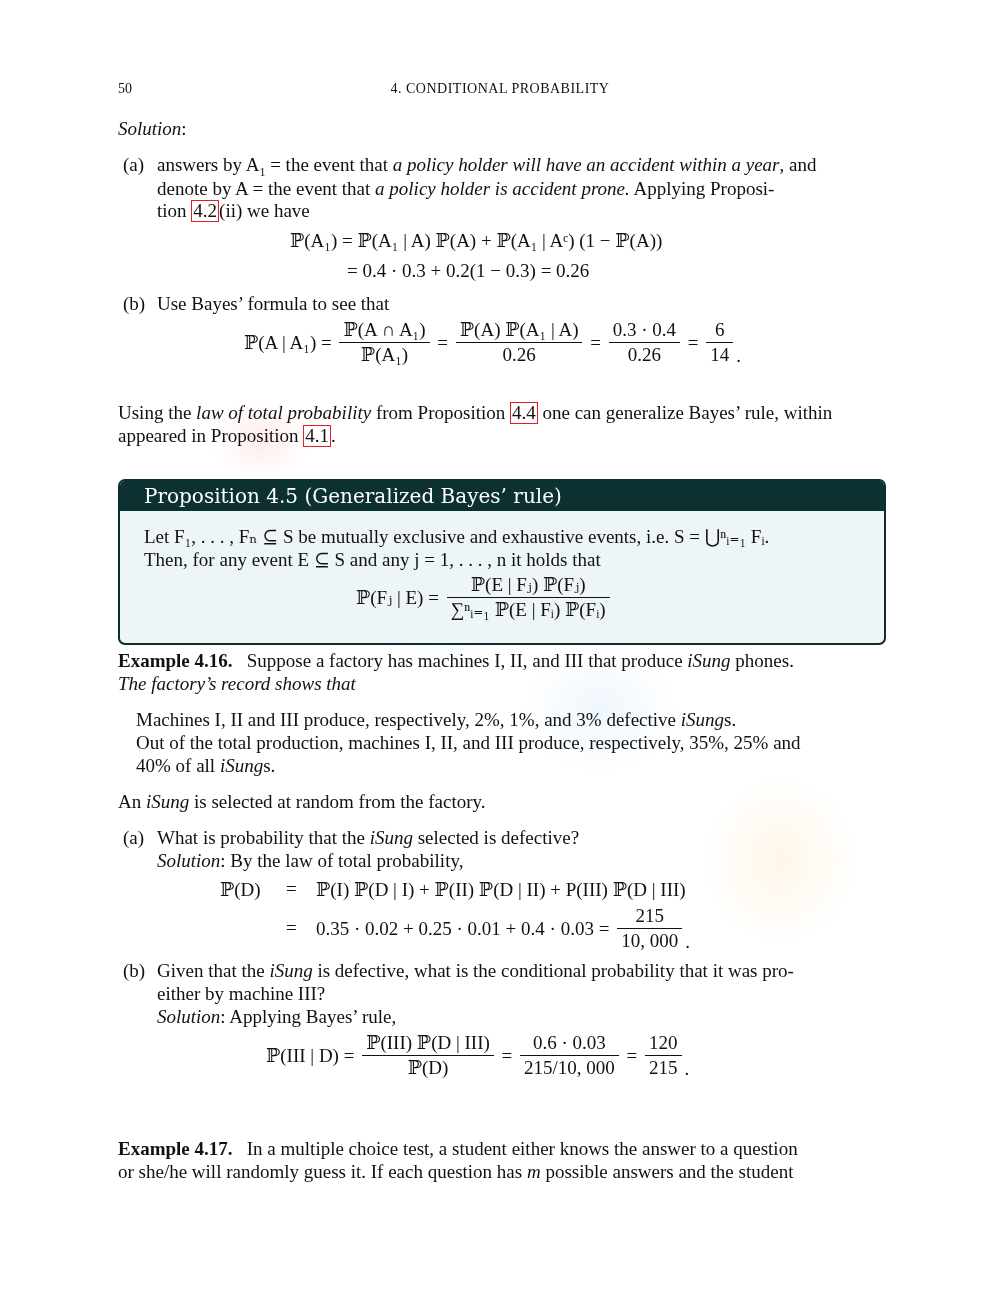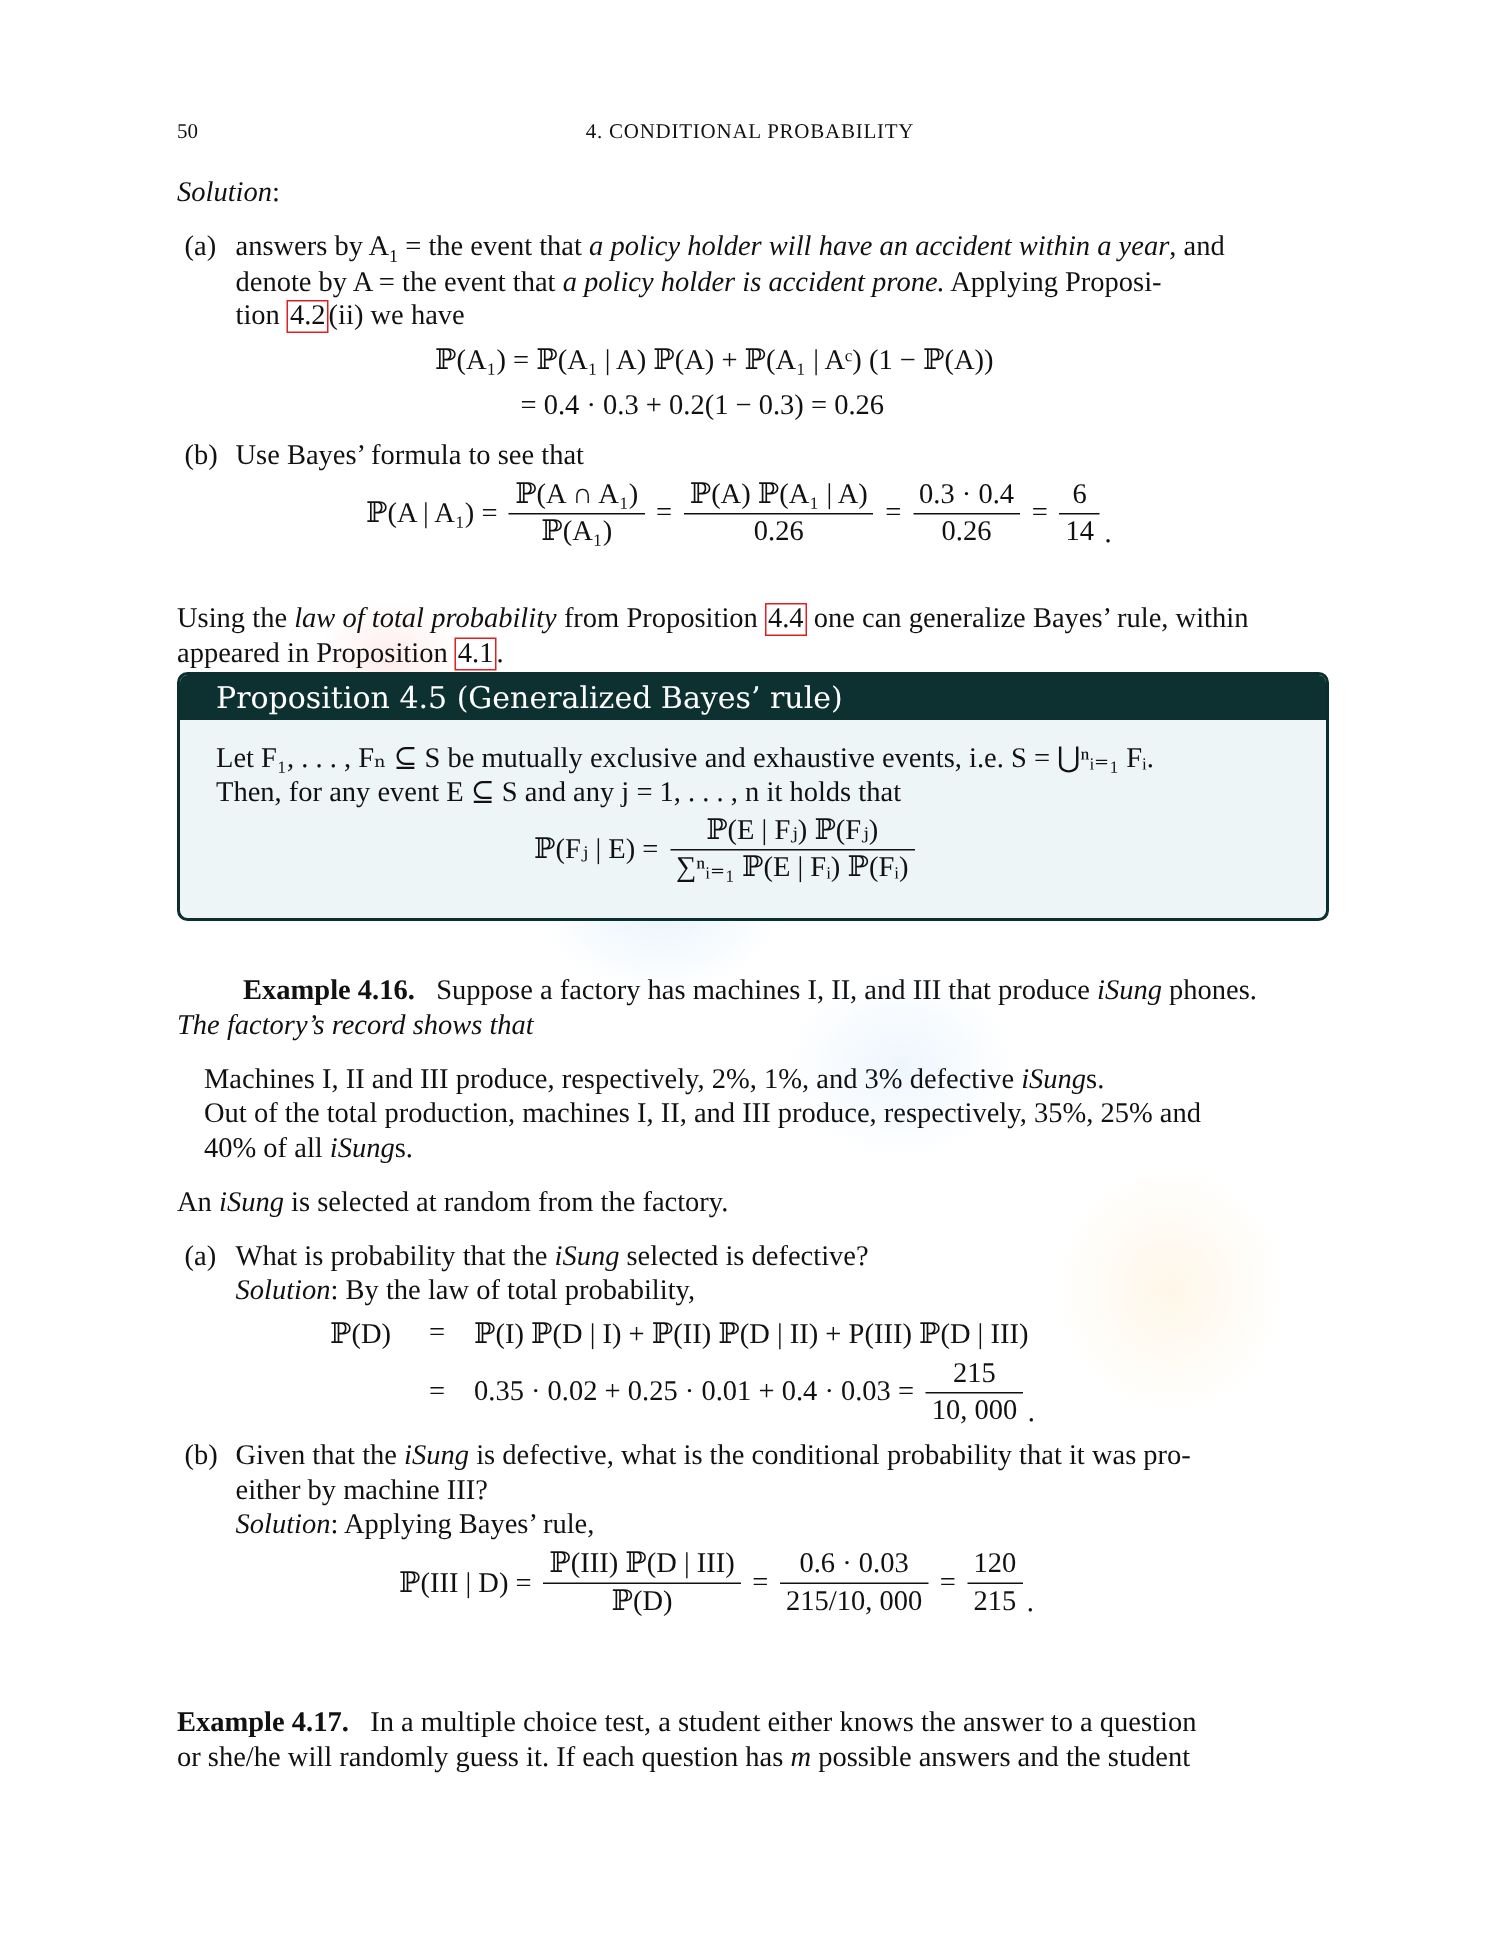--- a/index.html
+++ b/index.html
@@ -15,21 +15,21 @@
   .txt{position:absolute;font-family:"Liberation Serif","DejaVu Serif",serif;font-size:19px;line-height:23px;white-space:nowrap;}
   .header-num{position:absolute;left:118px;top:81px;font-size:14px;font-family:"Liberation Serif",serif;}
   .header-title{position:absolute;left:0;width:1000px;top:81px;text-align:center;font-size:14px;font-family:"Liberation Serif",serif;letter-spacing:0.5px;}
   i,.it{font-style:italic;}
   b{font-weight:bold;}
   .ref{display:inline-block;border:1.5px solid #e02020;padding:0 1px;line-height:20px;}
   .math{position:absolute;font-family:"Liberation Serif","DejaVu Serif",serif;font-size:19px;white-space:nowrap;}
   .frac{display:inline-block;vertical-align:middle;text-align:center;margin:0 3px;}
   .frac .num{display:block;padding:0 4px;border-bottom:1.2px solid #111;line-height:24px;}
   .frac .den{display:block;padding:0 4px;line-height:24px;}
-  .prop{position:absolute;left:118px;top:448px;width:764px;height:162px;border:2px solid #0d2e2e;border-radius:7px;background:#eef5f7;overflow:hidden;}
+  .prop{position:absolute;left:118px;top:479px;width:764px;height:162px;border:2px solid #0d2e2e;border-radius:7px;background:#eef5f7;overflow:hidden;}
   .prop-head{height:30px;background:#0d3131;color:#fff;font-size:20px;line-height:30px;padding-left:24px;font-family:"DejaVu Serif",serif;}
   .prop-body{position:relative;}
   sub,sup{font-size:12px;line-height:0;}
 </style>
 </head>
 <body>
 
 <div class="page">
   <div class="watermark"></div>
 
@@ -78,21 +78,21 @@
     <div class="prop-body">
       <div class="txt" style="left:24px;top:14px;">Let F₁, . . . , Fₙ ⊆ S be mutually exclusive and exhaustive events, i.e. S = ⋃ⁿᵢ₌₁ Fᵢ.</div>
       <div class="txt" style="left:24px;top:37px;">Then, for any event E ⊆ S and any j = 1, . . . , n it holds that</div>
       <div class="math" style="left:236px;top:62px;">
         <span style="vertical-align:middle;">ℙ(Fⱼ | E) =</span>
         <span class="frac"><span class="num">ℙ(E | Fⱼ) ℙ(Fⱼ)</span><span class="den">∑ⁿᵢ₌₁ ℙ(E | Fᵢ) ℙ(Fᵢ)</span></span>
       </div>
     </div>
   </div>
 
-  <div class="txt" style="left:118px;top:649px;width:764px;text-align:center;">
+  <div class="txt" style="left:118px;top:649px;width:764px;">
     <b>Example 4.16.</b>&nbsp;&nbsp;&nbsp;<span>Suppose a factory has machines I, II, and III that produce </span><i>iSung</i><span> phones.</span>
   </div>
   <div class="txt" style="left:118px;top:672px;font-style:italic;">The factory’s record shows that</div>
 
   <div class="txt" style="left:136px;top:708px;">
     <span>Machines I, II and III produce, respectively, 2%, 1%, and 3% defective </span><i>iSung</i><span>s.</span>
   </div>
   <div class="txt" style="left:136px;top:731px;">Out of the total production, machines I, II, and III produce, respectively, 35%, 25% and</div>
   <div class="txt" style="left:136px;top:754px;">
     <span>40% of all </span><i>iSung</i><span>s.</span>

